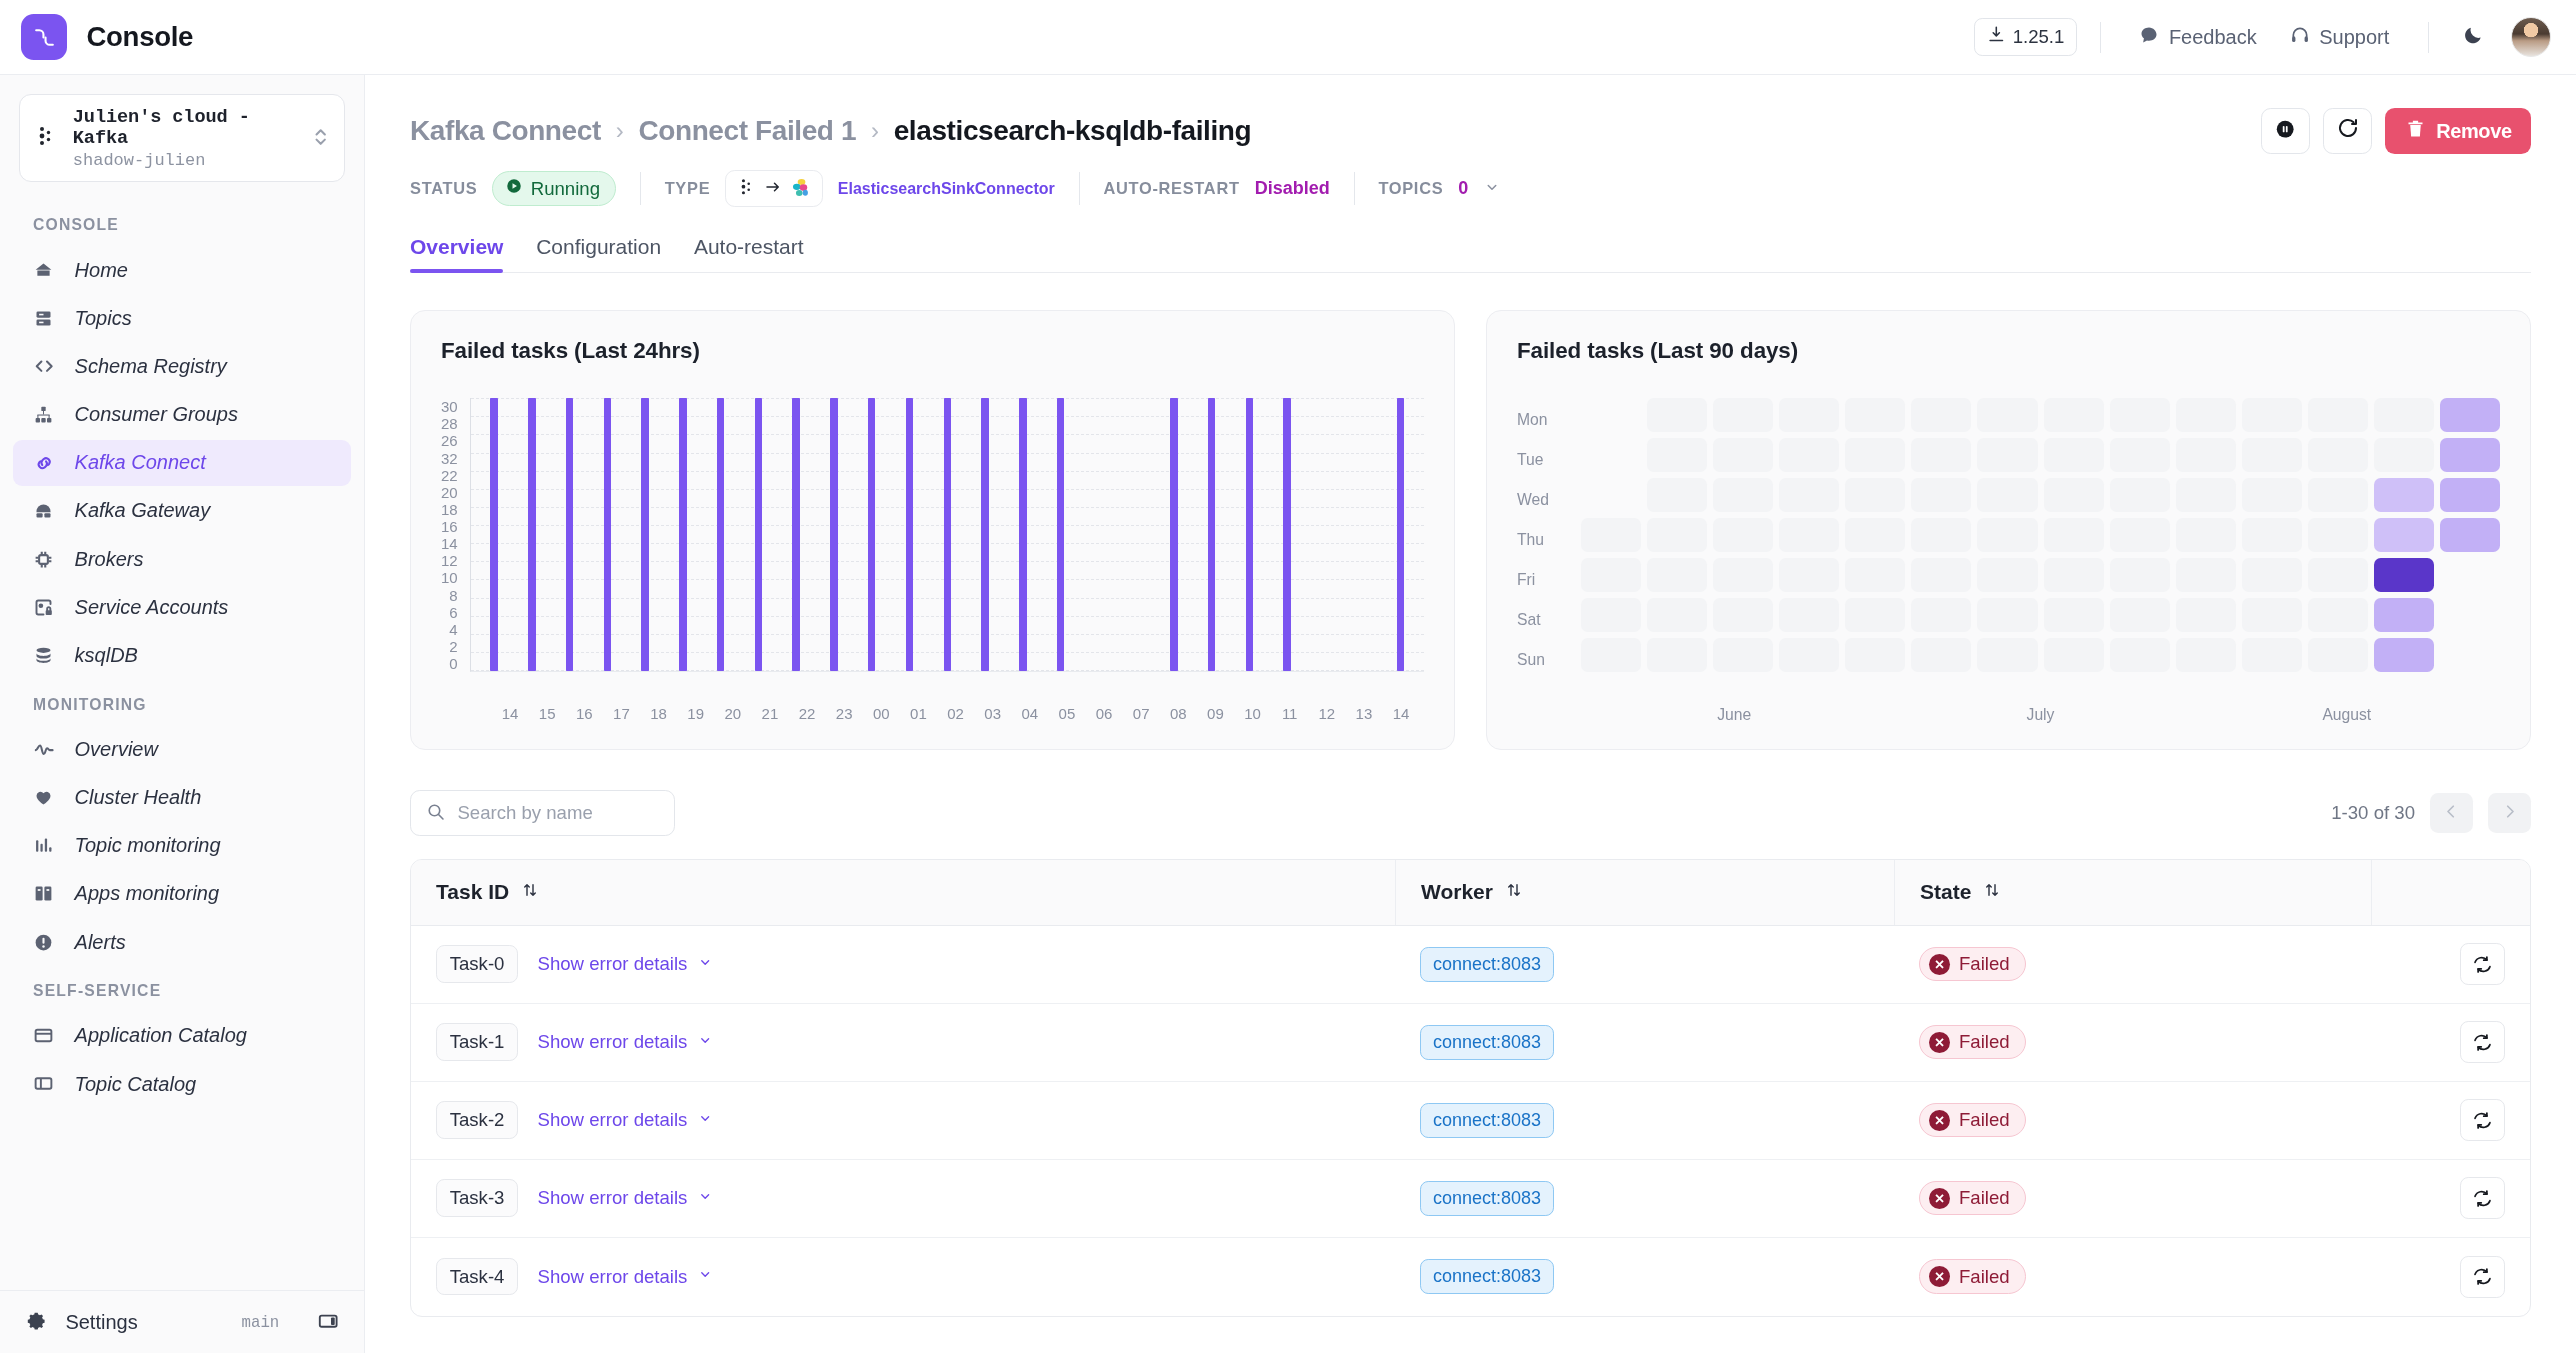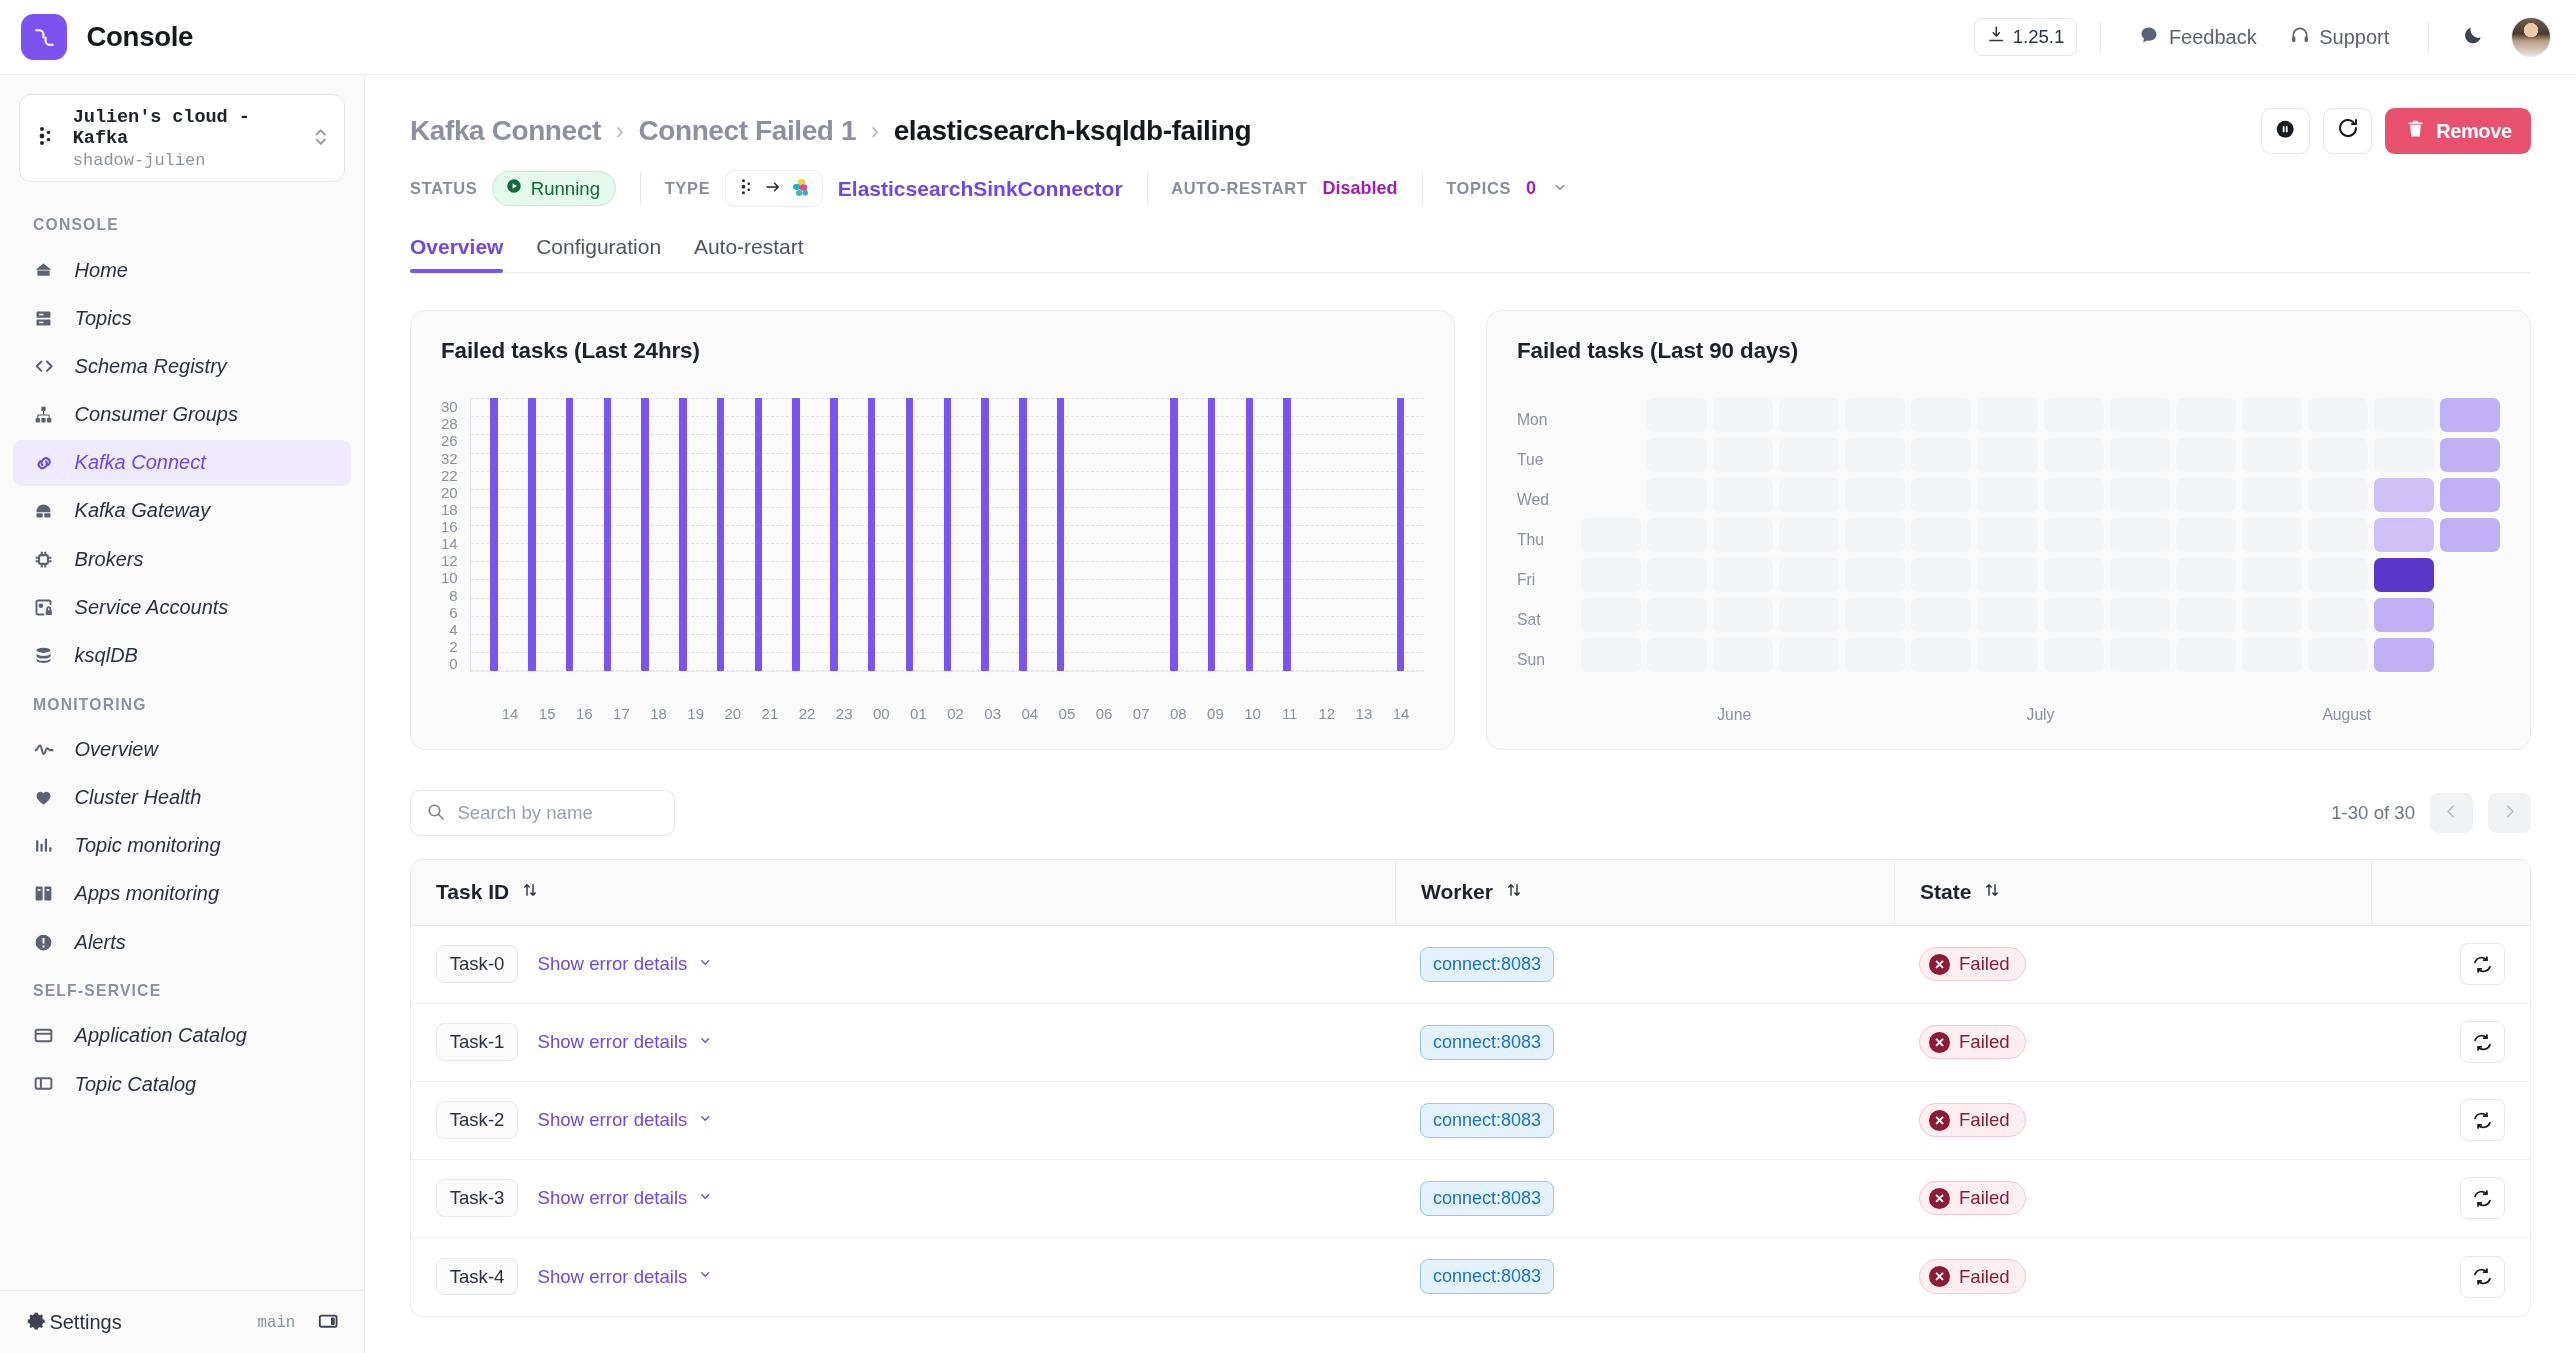--- a/index.html
+++ b/index.html
@@ -73,21 +73,21 @@
   .nav-item {
     display: flex; align-items: center; gap: 19.4px;
     height: 46px; margin: 2.2px 13.4px; padding-left: 19.4px;
     border-radius: 9px; font-size: 20px; color: #2b3140; font-weight: 500; font-style: italic;
   }
   .nav-item.active { background: #efeafd; color: #6d47ea; }
   .nav-item .ic { width: 22.4px; height: 22.4px; display:flex; align-items:center; justify-content:center; flex:0 0 22.4px;}
 
   .sidebar-footer {
     border-top: 0.7px solid #ebedf1;
-    height: 64px; display: flex; align-items: center; gap: 2px;
+    height: 64px; display: flex; align-items: center; gap: 18px;
     padding: 0 25px; background: #fafafb;
   }
   .sf-label { font-size: 20px; color: #2b3140; font-weight: 500; }
   .sf-branch { margin-left: auto; font-size: 15.7px; color: #8b91a0; font-family: "Liberation Mono", monospace; }
   .sf-panel { margin-left: 19.4px; }
 
   
   .main { flex: 1 1 auto; min-width: 0; overflow: hidden; background:#fff; position: relative; }
 
   .breadcrumb {
@@ -119,21 +119,21 @@
   .pill-running {
     display: flex; align-items: center; gap: 8.2px;
     background: #e4f8ec; border: 0.7px solid #bfeccf; border-radius: 22.4px;
     padding: 5.2px 15px 5.2px 11.2px; font-size: 18.6px; color: #12693c; font-weight: 500;
   }
   .type-icons {
     display: flex; align-items: center; gap: 8.2px;
     border: 0.7px solid #e9ebef; border-radius: 9.7px; background: #fff;
     padding: 5.2px 10.4px;
   }
-  .type-link { font-size: 21px; color: #6d47ea; font-weight: 600; text-align: right; }
+  .type-link { font-size: 16px; color: #6d47ea; font-weight: 600; text-align: right; }
   .sb-value-purple { font-size: 18px; color: #a21caf; font-weight: 600; }
   .tabs-wrap { padding: 28px 45px 0 45px; }
   .tabstrip { display: flex; border-bottom: 0.7px solid #e9ebef; }
   .tab { font-size: 21px; color: #4d5564; padding: 0 16.4px 13.4px 16.4px; position: relative; font-weight: 500;}
   .tab:first-child { padding-left: 0; }
   .tab.active { color: #6d47ea; font-weight: 600; }
   .tab.active::after {
     content: ""; position: absolute; left: 0; right: 16.4px; bottom: -0.7px;
     height: 3.7px; background: #7b54f0; border-radius: 2.2px;
   }

